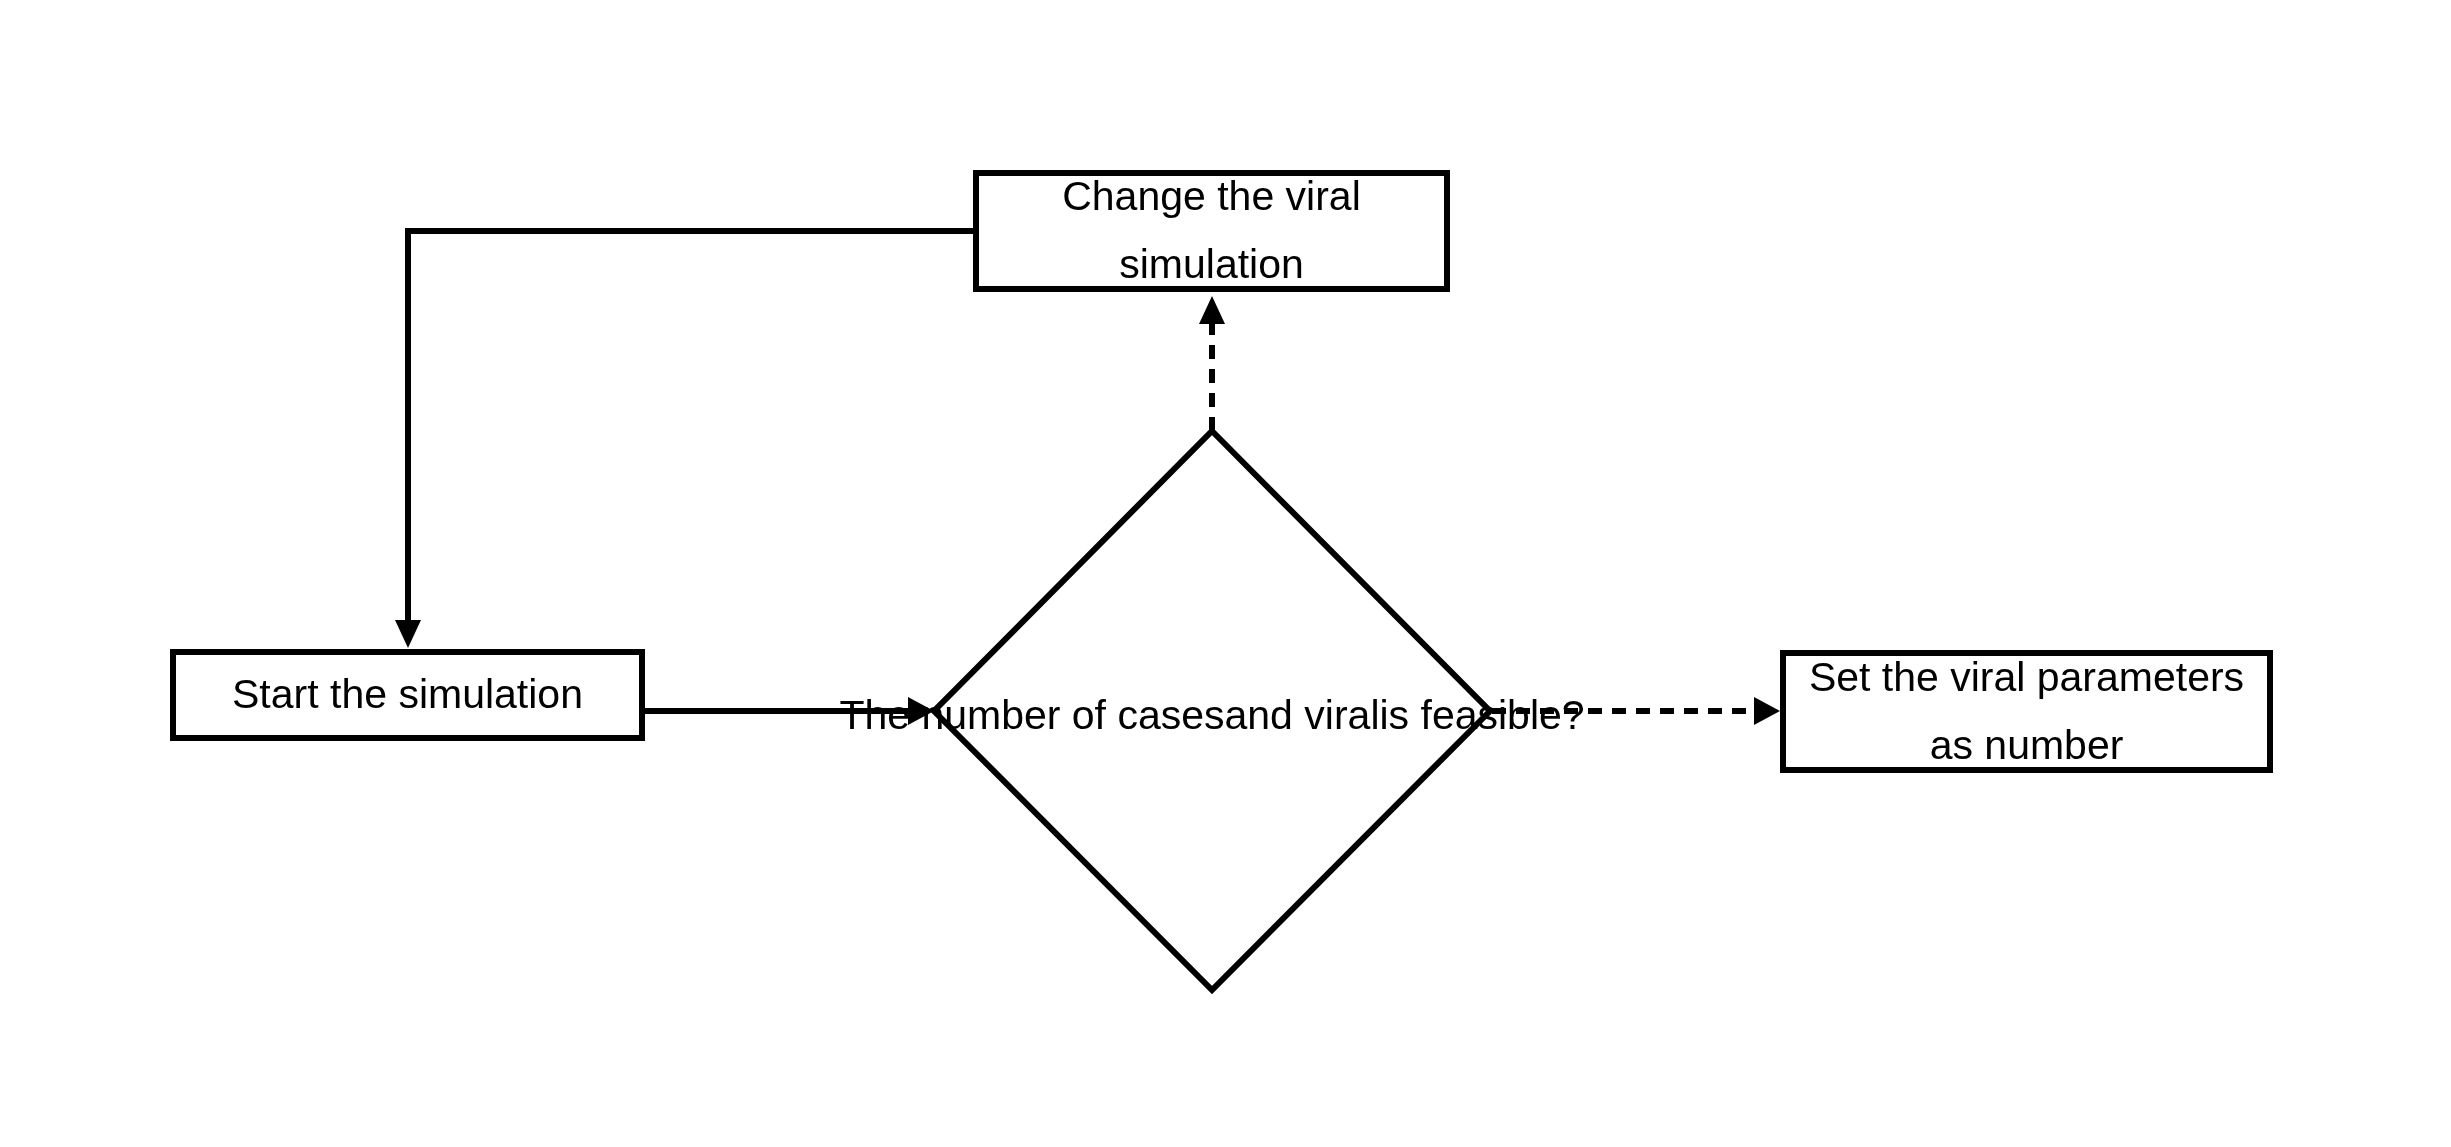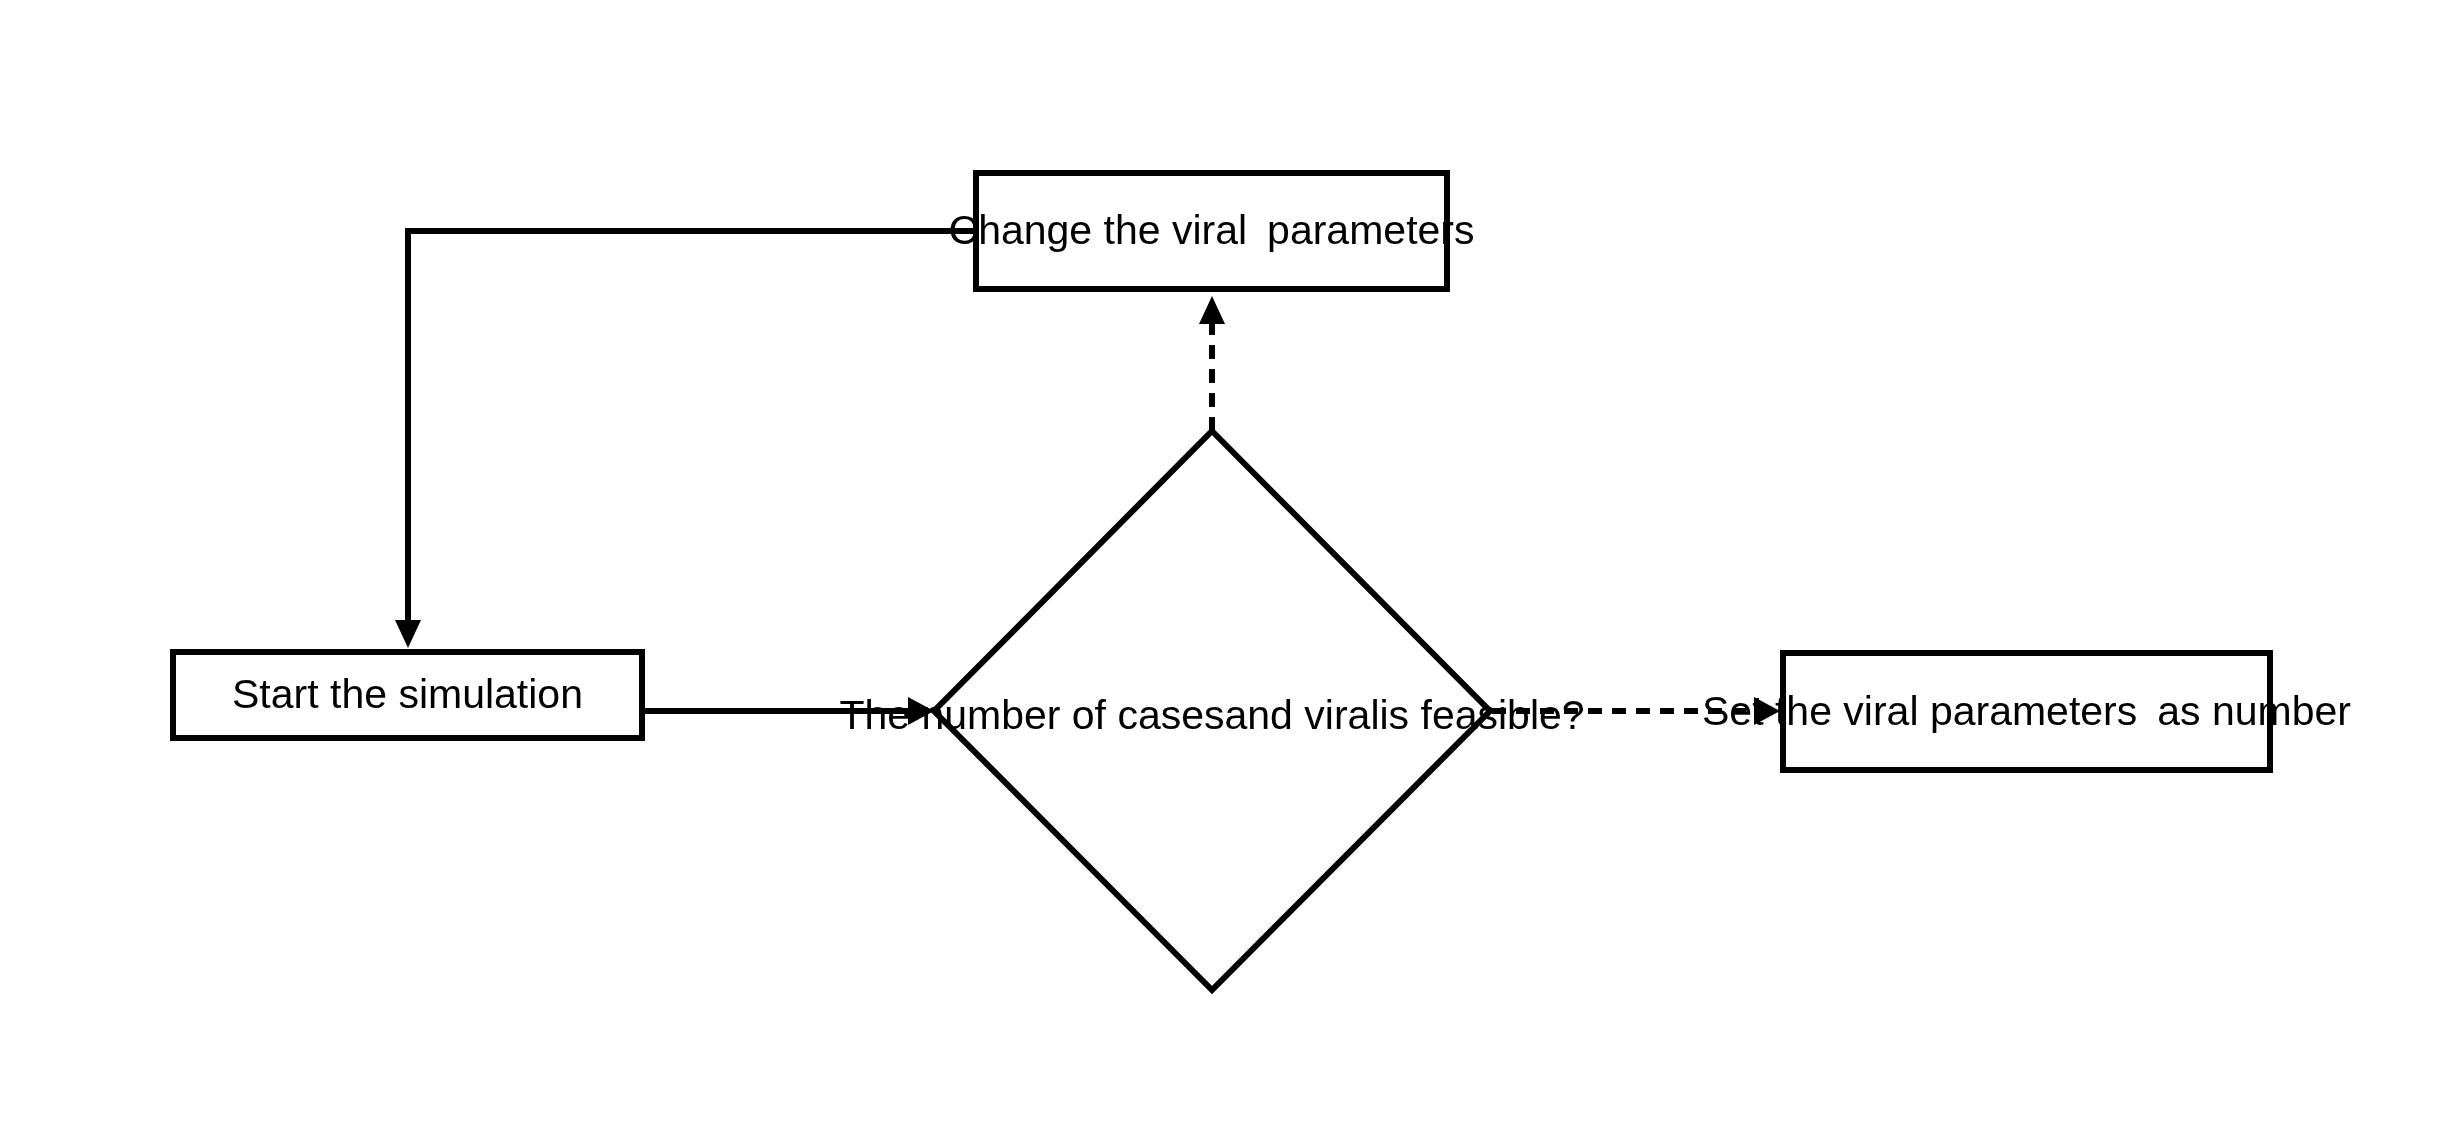--- a/index.html
+++ b/index.html
@@ -40,21 +40,21 @@
     stroke: #000000;
     stroke-width: 6;
     stroke-linejoin: miter;
   }
   .node {
     position: absolute;
     box-sizing: border-box;
     background: #ffffff;
     border: 6px solid #000000;
     display: flex;
-    flex-direction: row;
+    flex-direction: column;
     align-items: center;
     justify-content: center;
     text-align: right;
     font-size: 41px;
     line-height: 1.16;
     font-weight: 400;
     gap: 20px;
   }
   .node-change {
     left: 973px;
@@ -110,21 +110,21 @@
 
     <path class="edge dashed" d="M 1212 431 L 1212 322"></path>
     <polygon class="arrowhead" points="1199,324 1225,324 1212,296"></polygon>
 
     <path class="edge dashed" d="M 1492 711 L 1756 711"></path>
     <polygon class="arrowhead" points="1754,697 1754,725 1780,711"></polygon>
   </svg>
 
   <div class="node node-change">
     <span class="label-line">Change the viral</span>
-    <span class="label-line">parameters</span>
+    <span class="label-line">simulation</span>
   </div>
 
   <div class="node node-start">
     <span class="label-line">Start the simulation</span>
   </div>
 
   <div class="decision-label">
     <span class="label-line">The number of cases</span>
     <span class="label-line">and viral</span>
     <span class="label-line">is feasible?</span>

